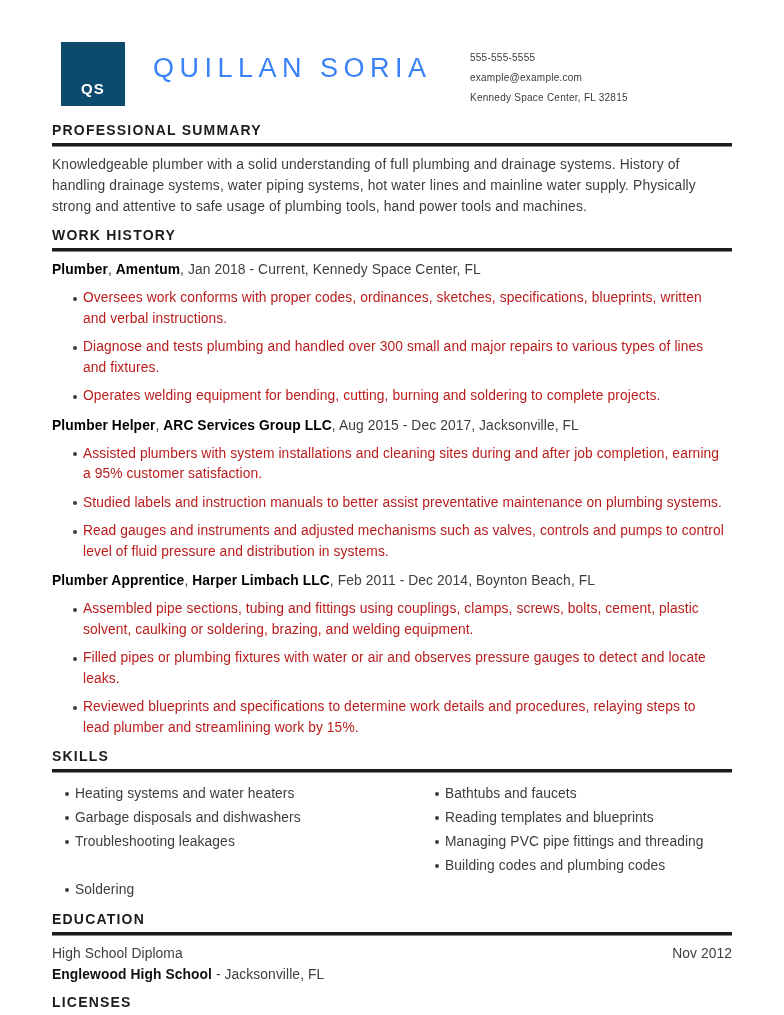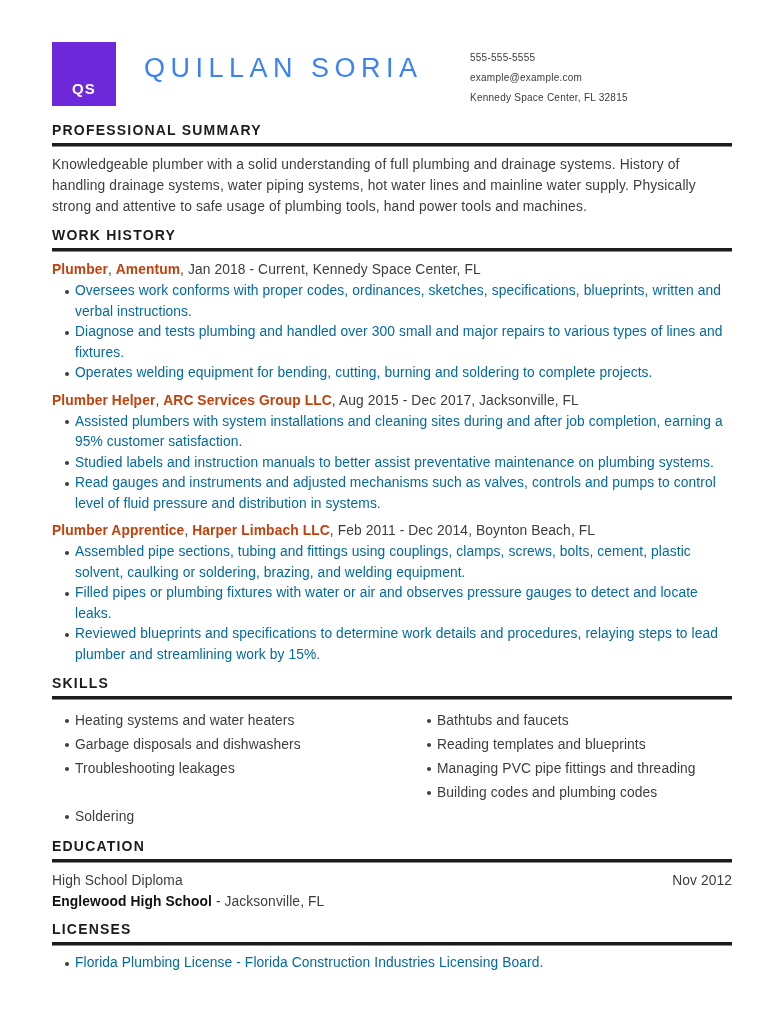--- a/index.html
+++ b/index.html
@@ -26,23 +26,24 @@
 
   
   .header {
     display: flex;
     align-items: flex-start;
     height: 70px;
   }
   .logo-badge {
     width: 64px;
     height: 64px;
-    background: #6d28d9;
+    background: #0c4a6e;
     flex: 0 0 64px;
     position: relative;
+    margin-left: 9px;
   }
   .logo-badge .initials {
     position: absolute;
     left: 0;
     right: 0;
     bottom: 9px;
     text-align: center;
     color: #ffffff;
     font-size: 15px;
     font-weight: bold;
@@ -107,52 +108,52 @@
   }
   .job-head {
     font-size: 13.8px;
     line-height: 21px;
     color: #3d3d3d;
     margin: 0 0 1px 0;
     letter-spacing: 0.1px;
   }
   .job-head .strong {
     font-weight: bold;
-    color: #c2410c;
+    color: #000000;
   }
 
   ul.bullets {
     list-style: none;
     margin: 0 0 6px 0;
     padding: 0;
   }
   ul.bullets > li {
     position: relative;
     padding-left: 23px;
     font-size: 13.8px;
     line-height: 20.5px;
-    color: #0369a1;
-    margin: 0;
+    color: #b91c1c;
+    margin: 8px;
     letter-spacing: 0.1px;
   }
   ul.bullets > li::before {
     content: "";
     position: absolute;
     left: 13px;
     top: 8.5px;
     width: 4px;
     height: 4px;
     border-radius: 50%;
     background: #3d3d3d;
   }
 
   
   .skills-wrap {
     display: flex;
-    gap: 8px;
+    gap: 16px;
     padding-top: 2px;
   }
   .skills-col {
     flex: 0 0 50%;
     box-sizing: border-box;
   }
   .skills-col.right {
     padding-left: 14px;
   }
   ul.skills {

